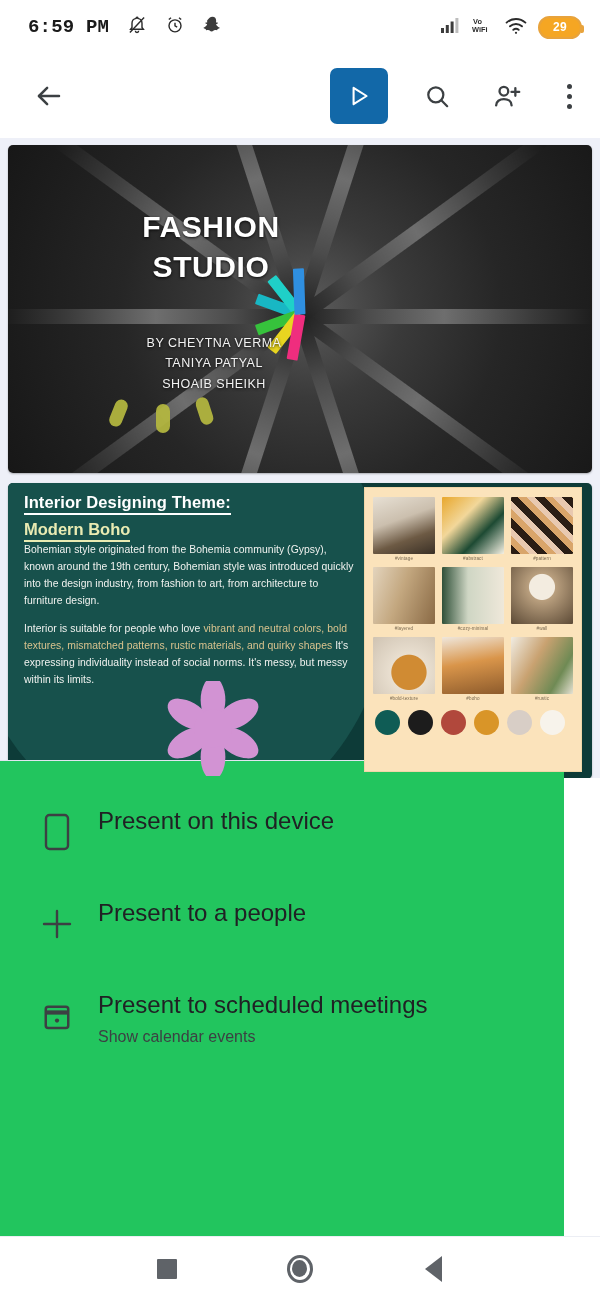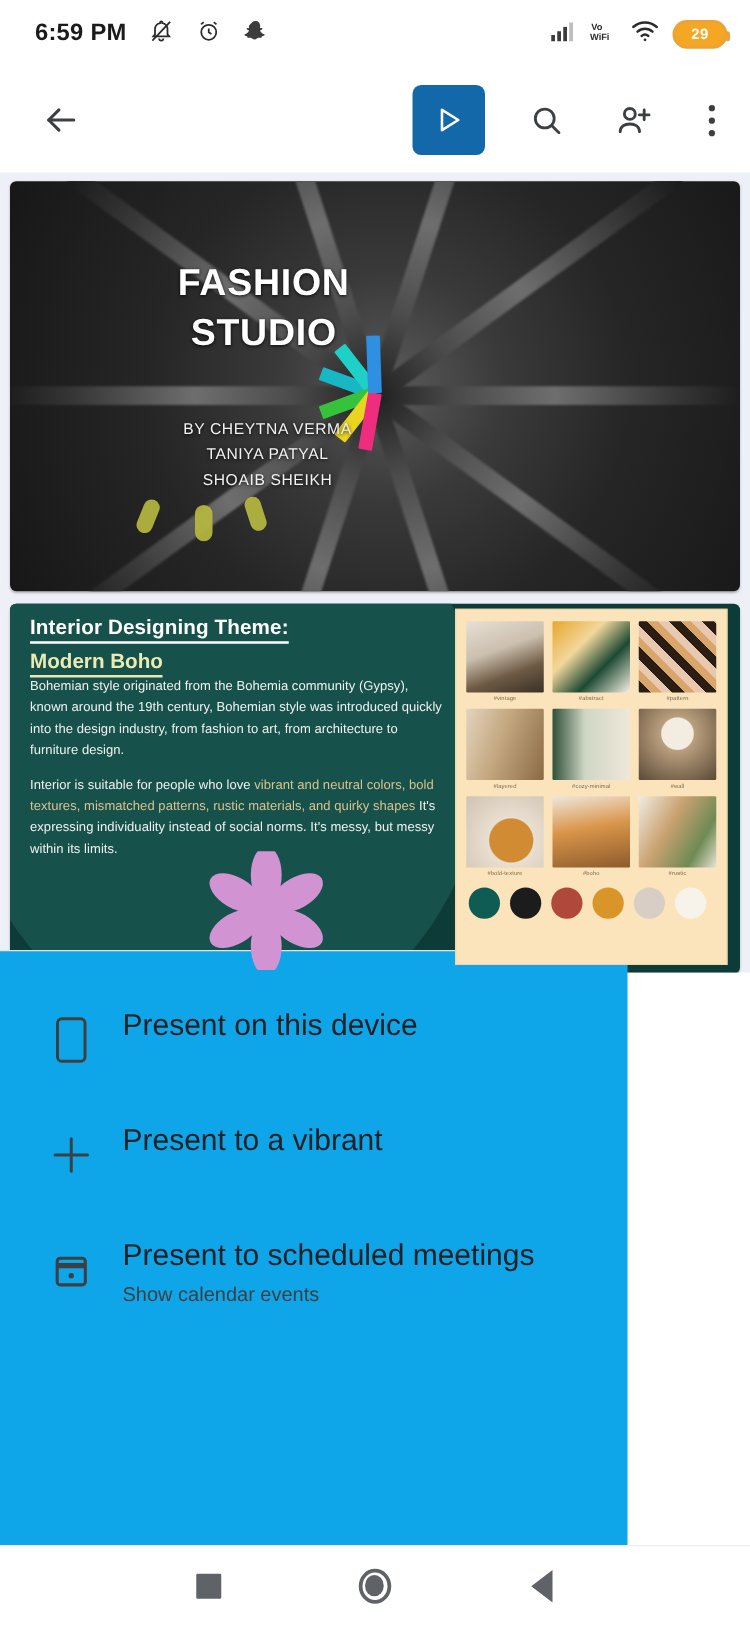--- a/index.html
+++ b/index.html
@@ -12,21 +12,21 @@
   }
 
   
   .statusbar{
     height:54px; width:600px;
     display:flex; align-items:center;
     justify-content:space-between;
     padding:0 18px 0 28px;
     background:#ffffff;
   }
-  .sb-left{ display:flex; align-items:center; gap:18px; }
+  .sb-left{ display:flex; align-items:center; gap:18px;font-family:Liberation Mono, monospace; }
   .sb-time{ font-size:19px; font-weight:700; color:#1b1b1b; letter-spacing:.2px; }
   .sb-right{ display:flex; align-items:center; gap:10px; }
   .icn{ display:block; }
 
   .battery{
     display:flex; align-items:center; justify-content:center;
     min-width:44px; height:23px; border-radius:12px;
     border:2px solid #e8a33c; background:#f5a623;
     font-size:12px; font-weight:700; color:#ffffff;
     padding:0 6px; letter-spacing:.3px;
@@ -147,22 +147,22 @@
   .board-grid{ display:grid; grid-template-columns:repeat(3,1fr); gap:6px 7px; }
   .bcell{ display:flex; flex-direction:column; align-items:center; }
   .bimg{ width:100%; height:57px; border-radius:1px; }
   .blab{ font-size:4.6px; color:#7a6a52; margin-top:2px; filter:blur(.35px); letter-spacing:.1px; }
   .swatches{ display:flex; gap:8px; margin-top:9px; padding:0 2px; }
   .sw{ width:25px; height:25px; border-radius:50%; }
 
   
   .sheet{
     position:absolute; left:0; top:760px;
-    width:502px; height:476px;
-    background:#0ea5e9;
+    width:564px; height:476px;
+    background:#22c55e;
     border-top:1px solid #e2e5f0;
     padding-top:24px;
   }
   .sheet-item{
     display:flex; align-items:flex-start;
     padding:22px 20px 22px 28px;
     min-height:90px;
   }
   .si-ico{
     width:58px; min-width:58px; height:46px;
@@ -404,21 +404,21 @@
   </div>
 
   <div class="sheet-item">
     <div class="si-ico">
       <svg width="34" height="34" viewBox="0 0 34 34" stroke="#3c4043" stroke-width="2.4" stroke-linecap="round">
         <line x1="17" y1="4" x2="17" y2="30"></line>
           <line x1="4" y1="17" x2="30" y2="17"></line>
       </svg>
     </div>
     <div class="si-txt">
-      <div class="si-title">Present to a vibrant</div>
+      <div class="si-title">Present to a people</div>
     </div>
   </div>
 
   <div class="sheet-item">
     <div class="si-ico">
       <svg width="30" height="30" viewBox="0 0 24 24" fill="none" stroke="#3c4043" stroke-width="2">
         <rect x="3" y="4.5" width="18" height="17" rx="2"></rect>
         <line x1="3" y1="9.2" x2="21" y2="9.2" stroke-width="3.4"></line>
         <circle cx="12" cy="15.6" r="1.7" fill="#3c4043" stroke="none"></circle>
       </svg>

